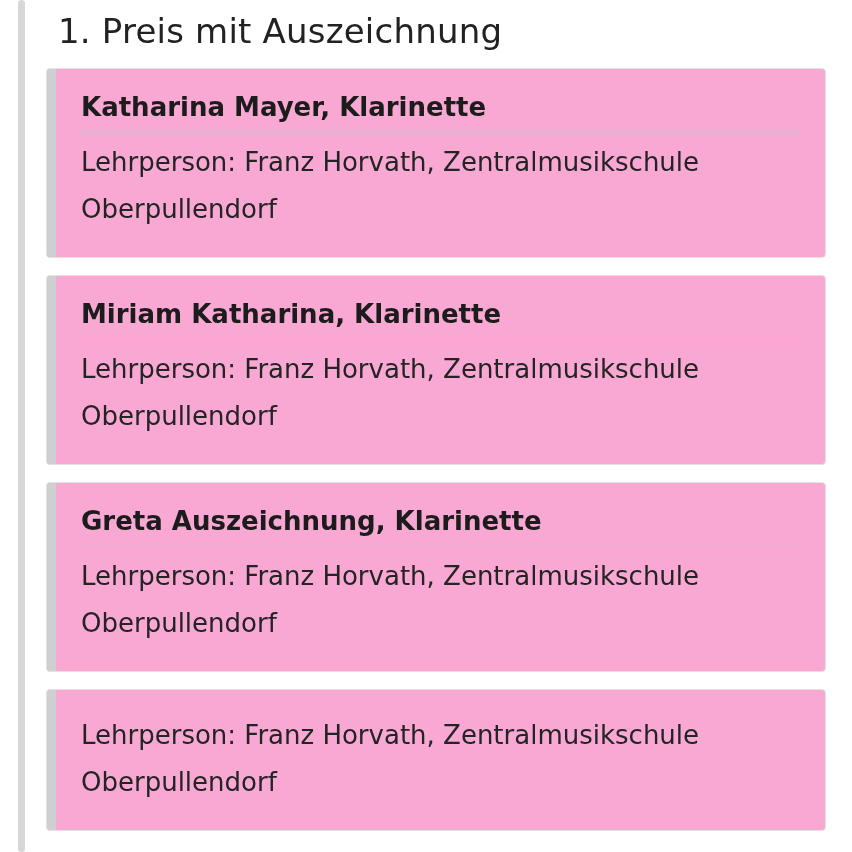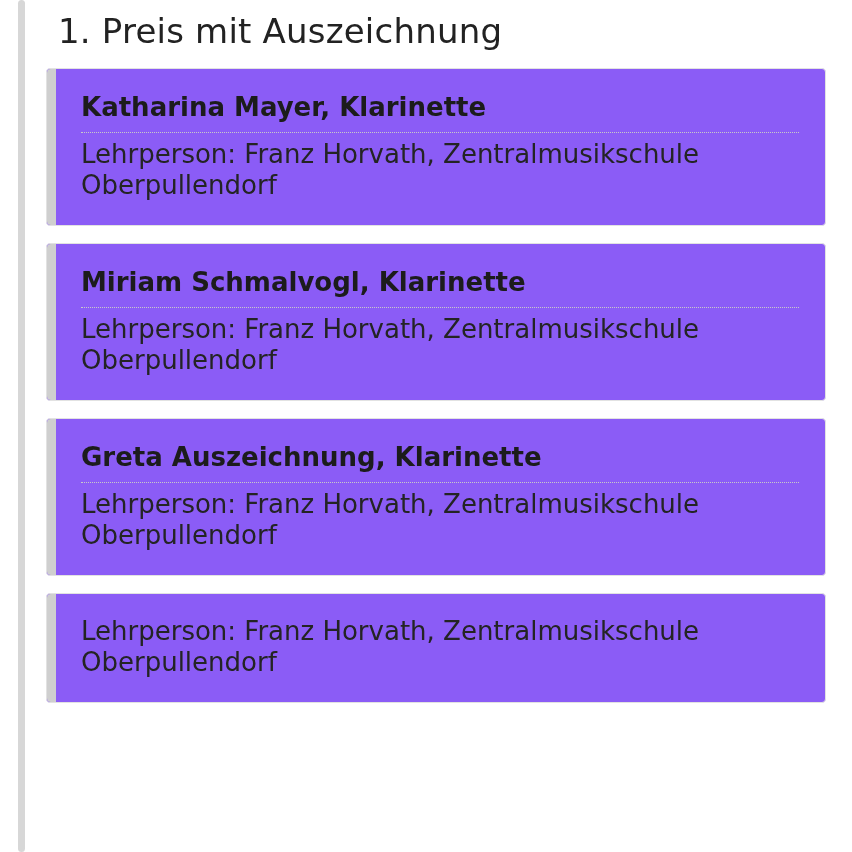--- a/index.html
+++ b/index.html
@@ -40,21 +40,21 @@
     font-size: 34px;
     line-height: 46px;
     font-weight: 400;
     color: #222222;
     margin: 0;
     padding: 8px 0 14px 12px;
     letter-spacing: 0.2px;
   }
   .card {
     position: relative;
-    background: #8b5cf6;
+    background: #f9a8d4;
     border: 1px solid #e2e2e2;
     border-radius: 4px;
     margin-bottom: 17px;
     padding: 22px 26px 24px 34px;
     box-sizing: border-box;
     box-shadow: 0 0 0 rgba(0,0,0,0);
   }
   .card::before {
     content: "";
     position: absolute;
@@ -70,21 +70,21 @@
     font-size: 26px;
     line-height: 32px;
     font-weight: bold;
     color: #1c1c1c;
     padding-bottom: 9px;
     border-bottom: 1px dotted #c9c9c9;
     margin: 0 0 6px 0;
   }
   .card-sub {
     font-size: 26px;
-    line-height: 31px;
+    line-height: 47px;
     font-weight: 400;
     color: #242424;
     margin: 0;
   }
 </style>
 </head>
 <body>
 
 <div class="page">
 
@@ -93,21 +93,21 @@
   <div class="content">
 
     <h1 class="section-title">1. Preis mit Auszeichnung</h1>
 
     <div class="card">
       <div class="card-title">Katharina Mayer, Klarinette</div>
       <div class="card-sub">Lehrperson: Franz Horvath, Zentralmusikschule Oberpullendorf</div>
     </div>
 
     <div class="card">
-      <div class="card-title">Miriam Schmalvogl, Klarinette</div>
+      <div class="card-title">Miriam Katharina, Klarinette</div>
       <div class="card-sub">Lehrperson: Franz Horvath, Zentralmusikschule Oberpullendorf</div>
     </div>
 
     <div class="card">
       <div class="card-title">Greta Auszeichnung, Klarinette</div>
       <div class="card-sub">Lehrperson: Franz Horvath, Zentralmusikschule Oberpullendorf</div>
     </div>
 
     <div class="card">
       <div class="card-sub">Lehrperson: Franz Horvath, Zentralmusikschule Oberpullendorf</div>

